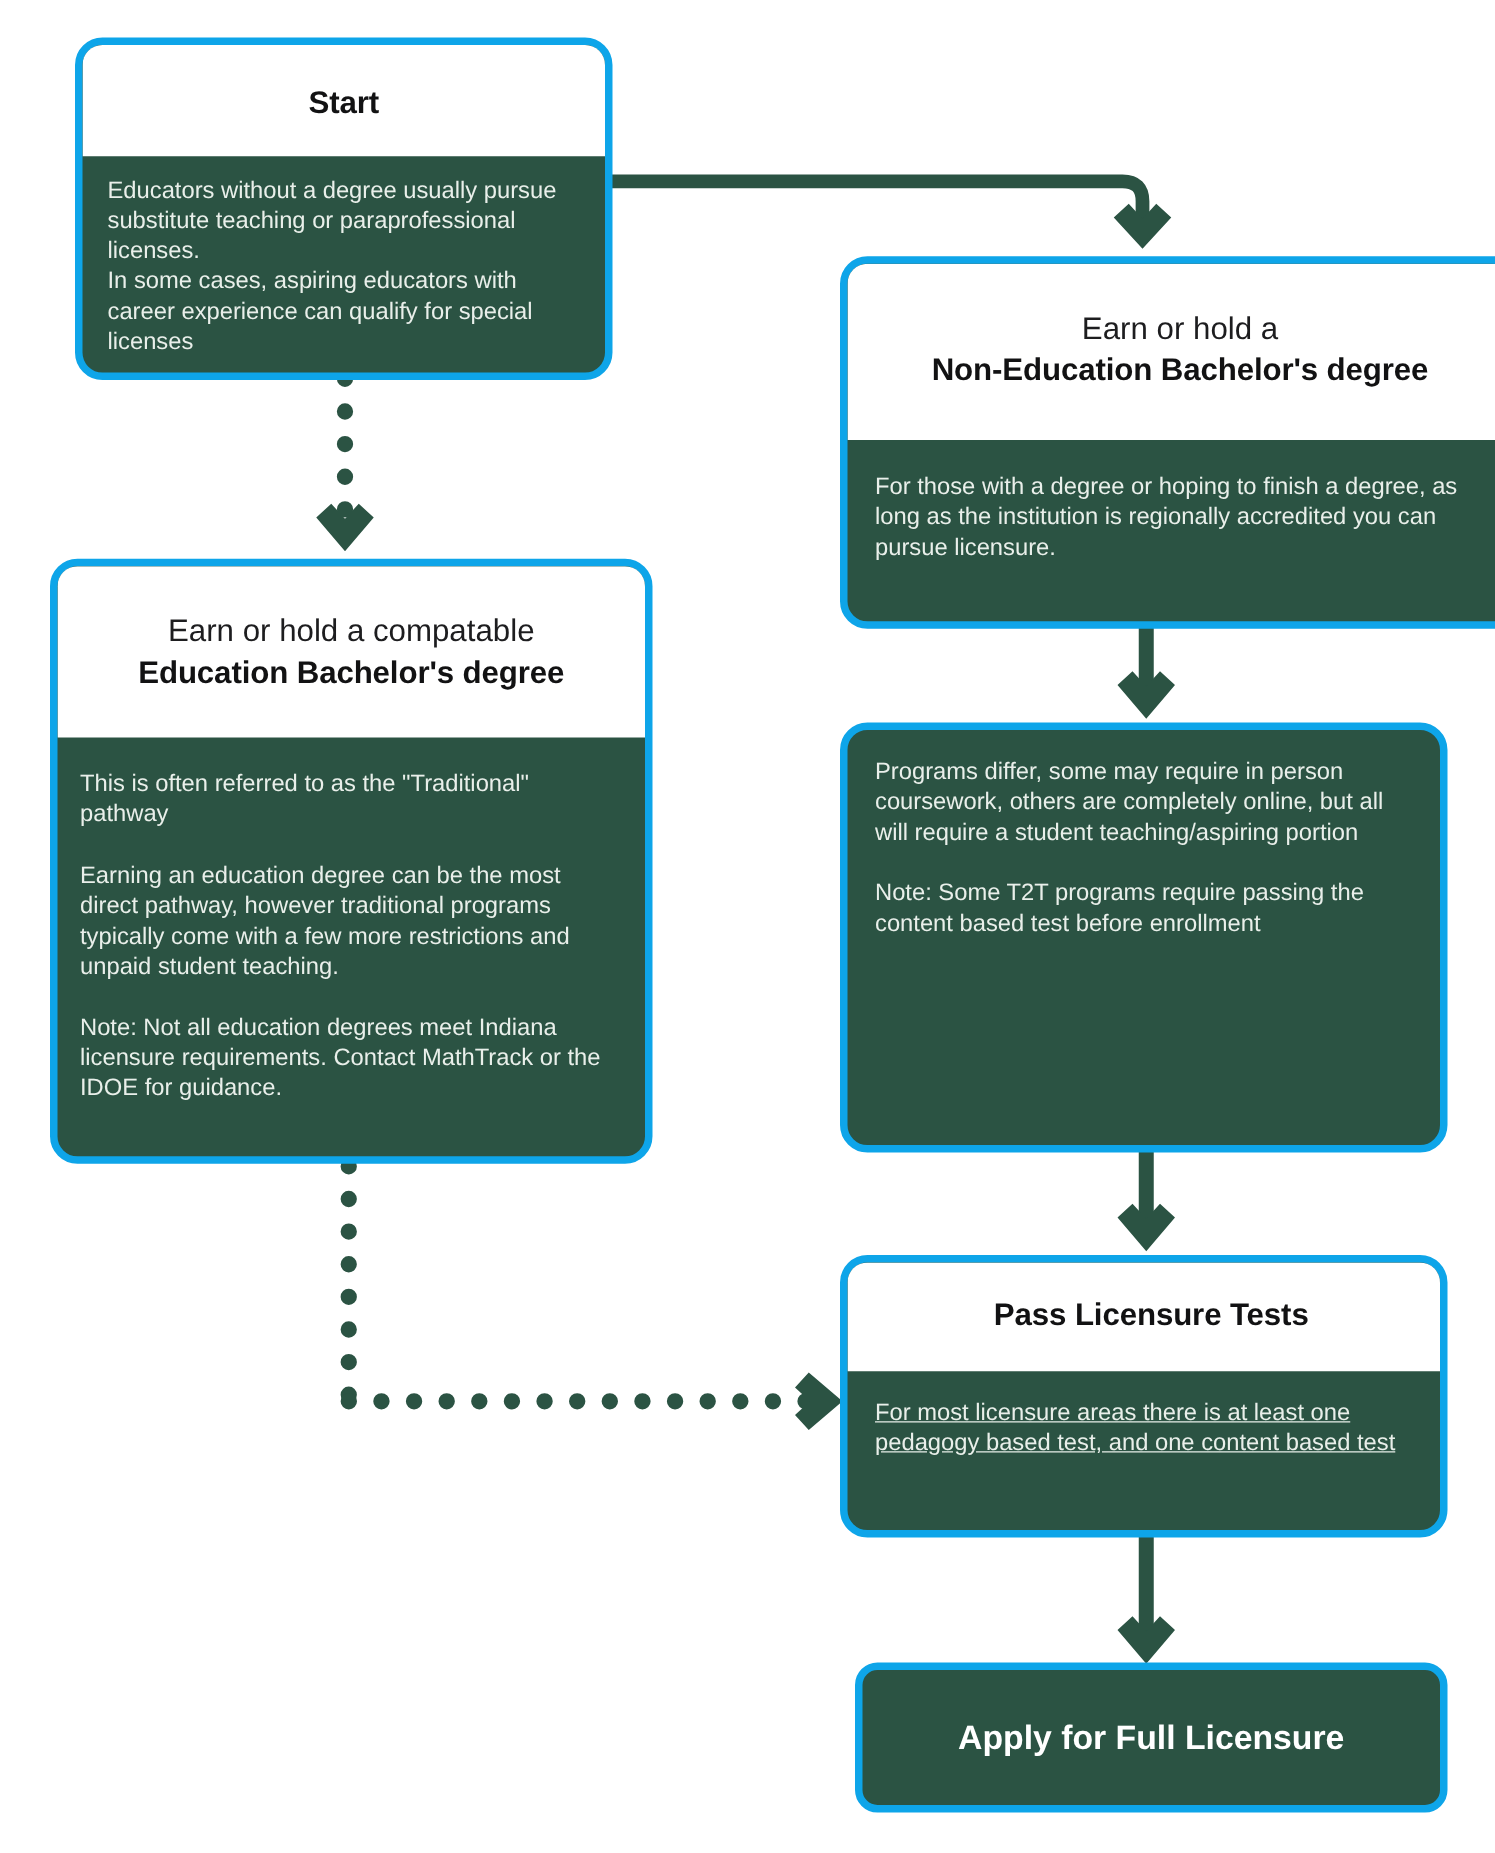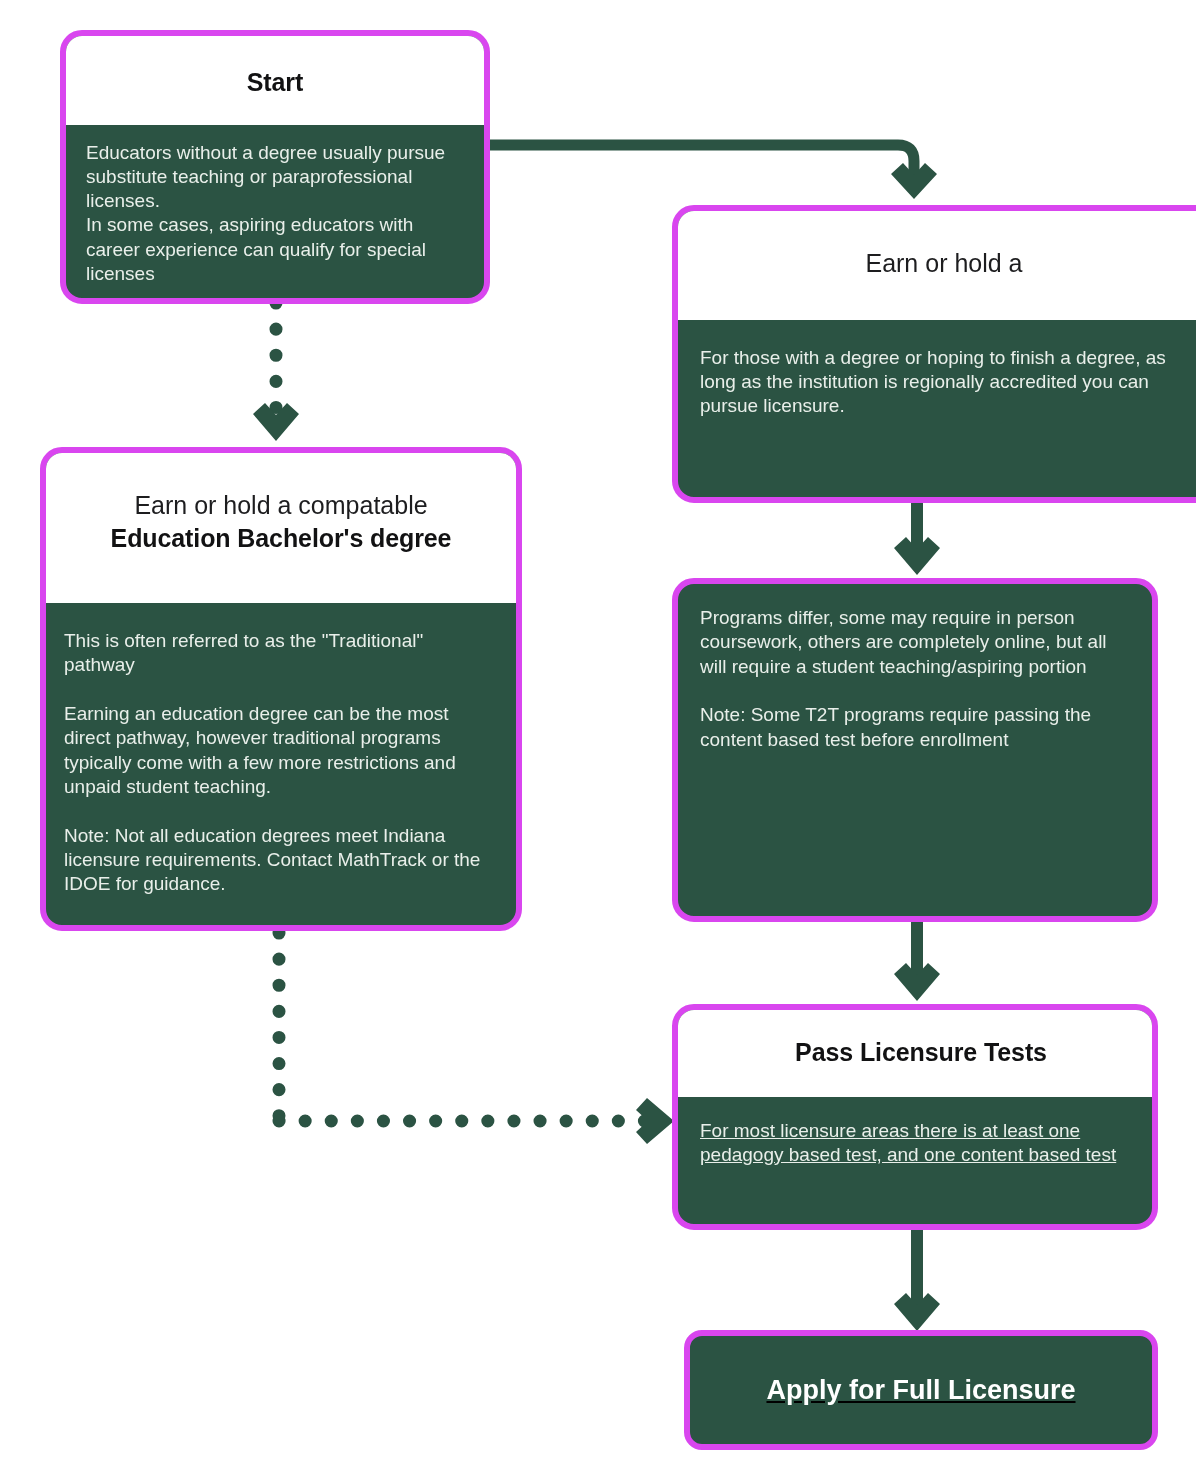--- a/index.html
+++ b/index.html
@@ -17,21 +17,21 @@
     height: 1482px;
     background: #ffffff;
     overflow: hidden;
   }
 
   
   .node {
     position: absolute;
     box-sizing: border-box;
     background: #2b5343;
-    border: 6px solid #d946ef;
+    border: 6px solid #0ea5e9;
     border-radius: 22px;
     overflow: hidden;
     display: flex;
     flex-direction: column;
     z-index: 4;
   }
   .node-header {
     background: #ffffff;
     color: #18191a;
     text-align: center;
@@ -79,32 +79,32 @@
   
   #node-start        { left: 60px;  top: 30px;   width: 430px;  height: 274px; }
   #node-start .node-header { padding: 30px 18px 26px 18px; }
   #node-start .node-body   { padding: 16px 22px 14px 20px; }
 
   #node-noneducation { left: 672px; top: 205px;  width: 544px; height: 298px; }
   #node-noneducation .node-header { padding: 36px 18px 40px 18px; }
   #node-noneducation .node-body   { padding: 26px 22px 14px 22px; }
 
   #node-education    { left: 40px;  top: 447px;  width: 482px; height: 484px; }
-  #node-education .node-header { padding: 36px 18px 49px 18px; }
+  #node-education .node-header { padding: 36px 18px 36px 18px; }
   #node-education .node-body   { padding: 26px 22px 14px 18px; }
 
   #node-acp          { left: 672px; top: 578px;  width: 486px; height: 344px; }
   #node-acp .node-header { padding: 30px 18px 34px 18px; }
   #node-acp .node-body   { padding: 22px 22px 14px 22px; }
 
   #node-tests        { left: 672px; top: 1004px; width: 486px; height: 226px; }
   #node-tests .node-header { padding: 26px 18px 28px 30px; }
   #node-tests .node-body   { padding: 22px 22px 14px 22px; text-decoration: underline; }
 
-  #node-apply        { left: 684px; top: 1330px; width: 474px; height: 120px; text-decoration: underline; }
+  #node-apply        { left: 684px; top: 1330px; width: 474px; height: 120px; }
 
   
   .conn { position: absolute; z-index: 2; }
   .conn svg { display: block; overflow: visible; }
 </style>
 </head>
 <body>
 
 <div id="canvas">
 
@@ -155,20 +155,21 @@
     <div class="node-header single">
       <span class="ttl-bold">Start</span>
     </div>
     <div class="node-body">Educators without a degree usually pursue substitute teaching or paraprofessional licenses.
 In some cases, aspiring educators with career experience can qualify for special licenses</div>
   </div>
 
   <div class="node" id="node-noneducation">
     <div class="node-header">
       <span class="ttl-light">Earn or hold a</span>
+      <span class="ttl-bold">Non-Education Bachelor's degree</span>
     </div>
     <div class="node-body">For those with a degree or hoping to finish a degree, as long as the institution is regionally accredited you can pursue licensure.</div>
   </div>
 
   <div class="node" id="node-education">
     <div class="node-header">
       <span class="ttl-light">Earn or hold a compatable</span>
       <span class="ttl-bold">Education Bachelor's degree</span>
     </div>
     <div class="node-body">This is often referred to as the "Traditional" pathway

